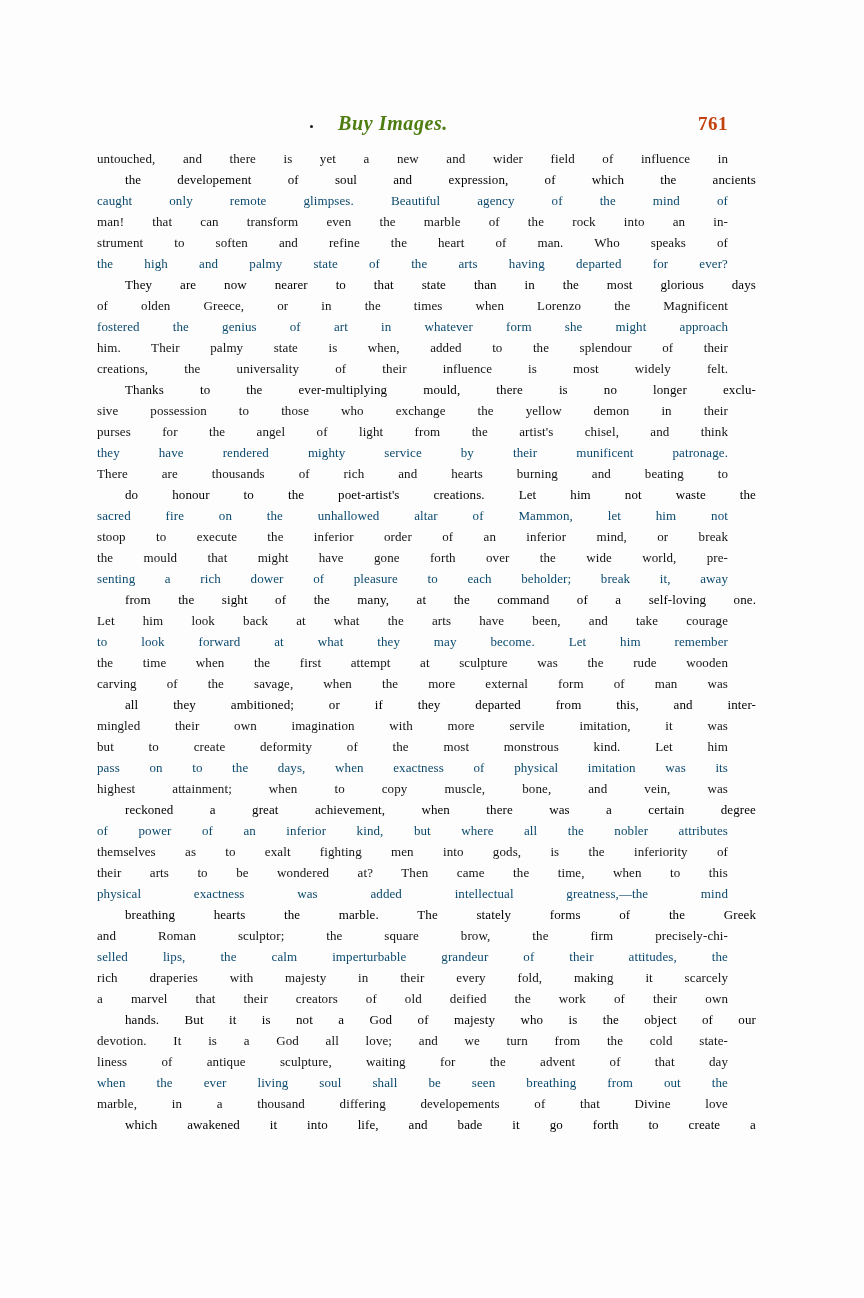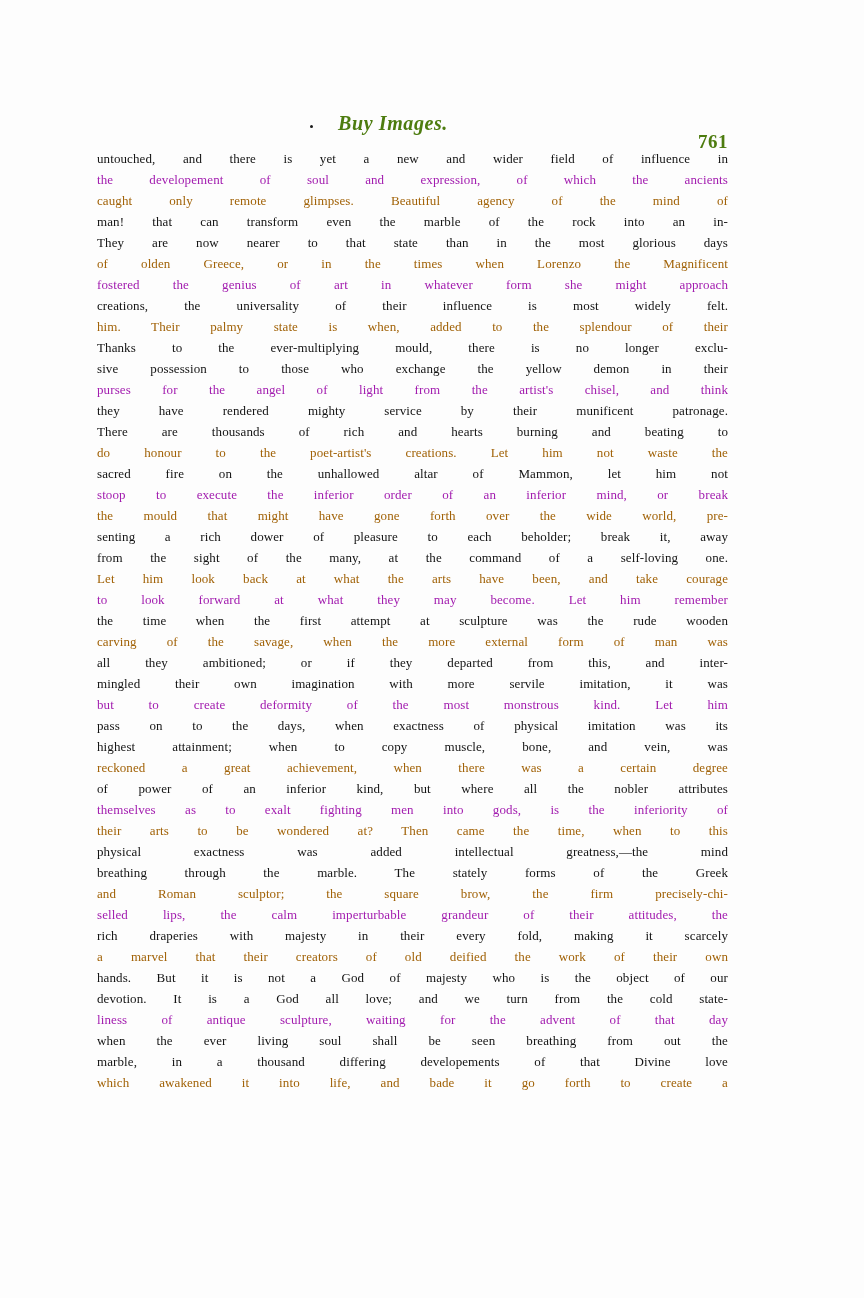--- a/index.html
+++ b/index.html
@@ -44,25 +44,25 @@
     text-align: center;
     font-weight: bold;
     font-style: italic;
     font-size: 20px;
     letter-spacing: 0.6px;
     color: #4d7c0f;
   }
   .head-folio {
     position: absolute;
     right: 0;
-    top: 19px;
+    top: 1px;
     font-weight: bold;
     font-size: 19px;
     letter-spacing: 0.5px;
-    color: #4d7c0f;
+    color: #c2410c;
     font-family: Liberation Serif, serif;
   }
 
   
   .body-block {
     position: absolute;
     left: 97px;
     top: 148px;
     width: 631px;
   }
@@ -84,22 +84,22 @@
     white-space: normal;
     font-size: 13px;
     line-height: 21px;
   }
   
   .text-line.last > .ln {
     text-align-last: justify;
   }
 
   
-  .body-block .text-line:nth-child(3n)   > .ln { color: #a16207; }
-  .body-block .text-line:nth-child(5n+2) > .ln { color: #a21caf; }
+  .body-block .text-line:nth-child(3n)   > .ln { color: #0c4a6e; }
+  .body-block .text-line:nth-child(5n+2) > .ln { color: #000000; margin-left: 28px; }
 </style>
 </head>
 <body>
 
 <div class="page">
 
   <div class="running-head">
     <span class="head-speck"></span>
     <span class="head-title">Buy Images.</span>
     <span class="head-folio">761</span>
@@ -112,35 +112,41 @@
       <div class="text-line">
         <span class="ln">the developement of soul and expression, of which the ancients</span>
       </div>
       <div class="text-line">
         <span class="ln">caught only remote glimpses.   Beautiful agency of the mind of</span>
       </div>
       <div class="text-line">
         <span class="ln">man! that can transform even the marble of the rock into an in-</span>
       </div>
       <div class="text-line">
+        <span class="ln">strument to soften and refine the heart of man.   Who speaks of</span>
+      </div>
+      <div class="text-line">
+        <span class="ln">the high and palmy state of the arts having departed for ever?</span>
+      </div>
+      <div class="text-line">
         <span class="ln">They are now nearer to that state than in the most glorious days</span>
       </div>
       <div class="text-line">
         <span class="ln">of olden Greece, or in the times when Lorenzo the Magnificent</span>
       </div>
       <div class="text-line">
         <span class="ln">fostered the genius of art in whatever form she might approach</span>
       </div>
       <div class="text-line">
+        <span class="ln">him.  Their palmy state is when, added to the splendour of their</span>
+      </div>
+      <div class="text-line">
         <span class="ln">creations, the universality of their influence is most widely felt.</span>
       </div>
       <div class="text-line">
-        <span class="ln">him.  Their palmy state is when, added to the splendour of their</span>
-      </div>
-      <div class="text-line">
         <span class="ln">Thanks to the ever-multiplying mould, there is no longer exclu-</span>
       </div>
       <div class="text-line">
         <span class="ln">sive possession to those who exchange the yellow demon in their</span>
       </div>
       <div class="text-line">
         <span class="ln">purses for the angel of light from the artist's chisel, and think</span>
       </div>
       <div class="text-line">
         <span class="ln">they have rendered mighty service by their munificent patronage.</span>
@@ -202,21 +208,21 @@
       <div class="text-line">
         <span class="ln">themselves as to exalt fighting men into gods, is the inferiority of</span>
       </div>
       <div class="text-line">
         <span class="ln">their arts to be wondered at?  Then came the time, when to this</span>
       </div>
       <div class="text-line">
         <span class="ln">physical exactness was added intellectual greatness,—the mind</span>
       </div>
       <div class="text-line">
-        <span class="ln">breathing through the marble.   The stately forms of the Greek</span>
+        <span class="ln">breathing hearts the marble.   The stately forms of the Greek</span>
       </div>
       <div class="text-line">
         <span class="ln">and Roman sculptor; the square brow, the firm precisely-chi-</span>
       </div>
       <div class="text-line">
         <span class="ln">selled lips, the calm imperturbable grandeur of their attitudes, the</span>
       </div>
       <div class="text-line">
         <span class="ln">rich draperies with majesty in their every fold, making it scarcely</span>
       </div>

